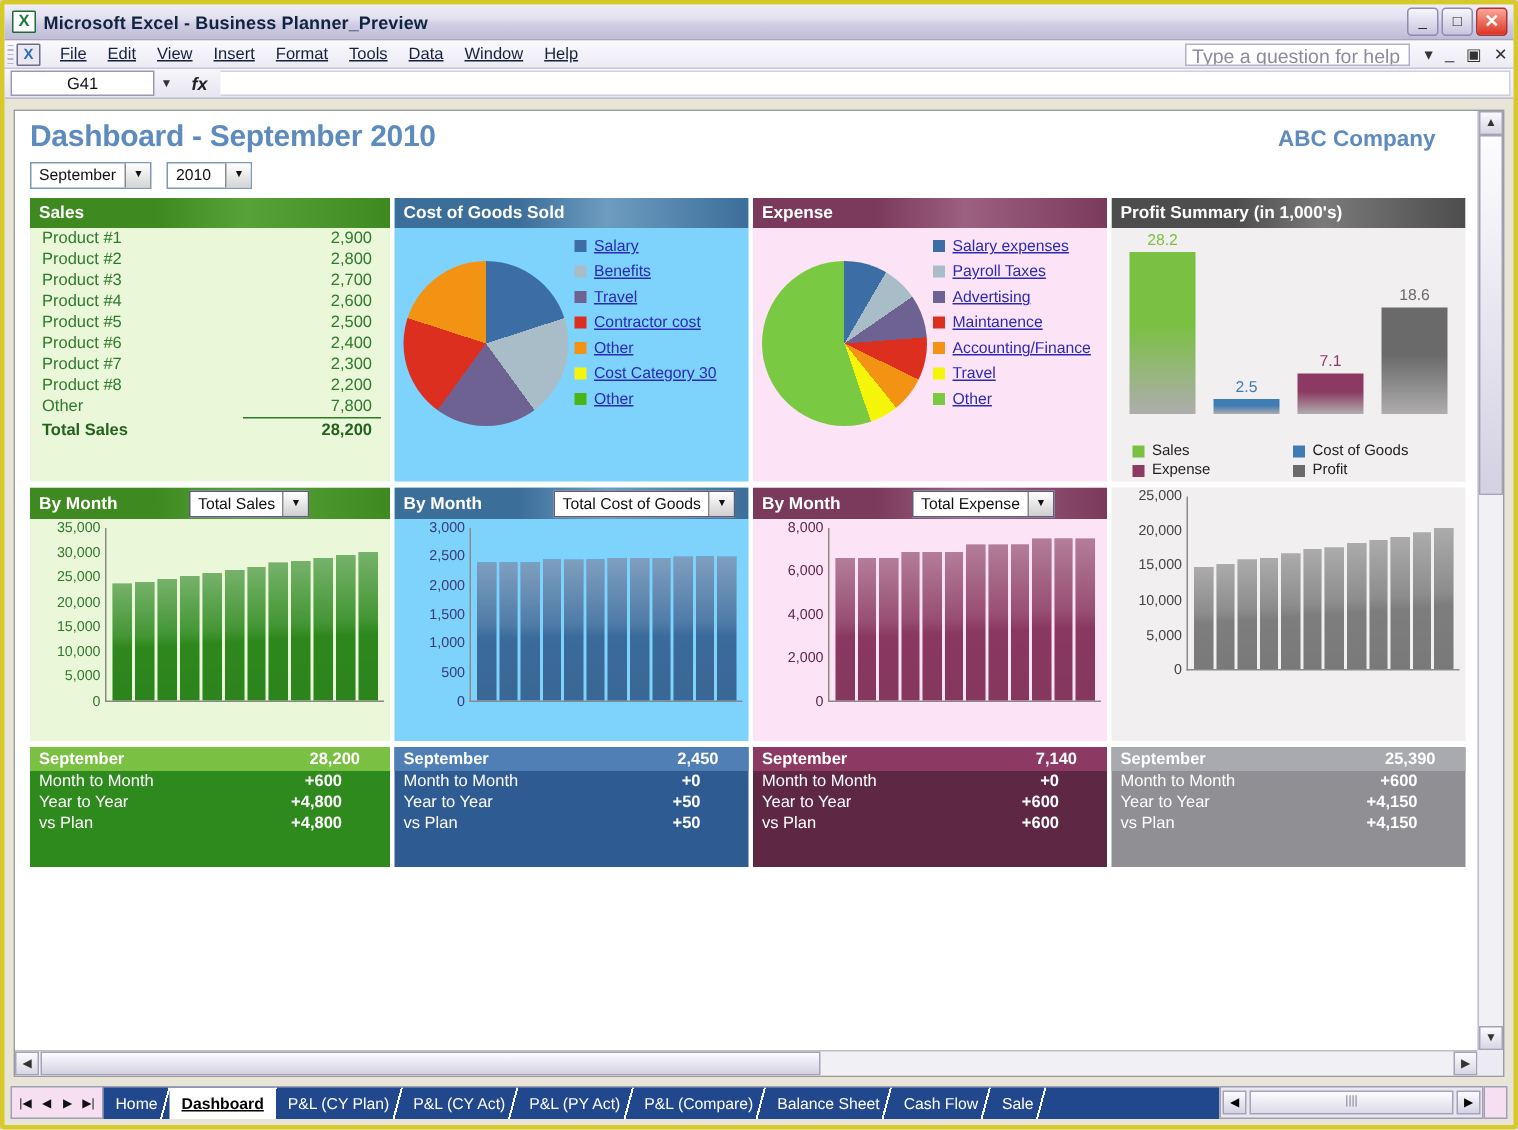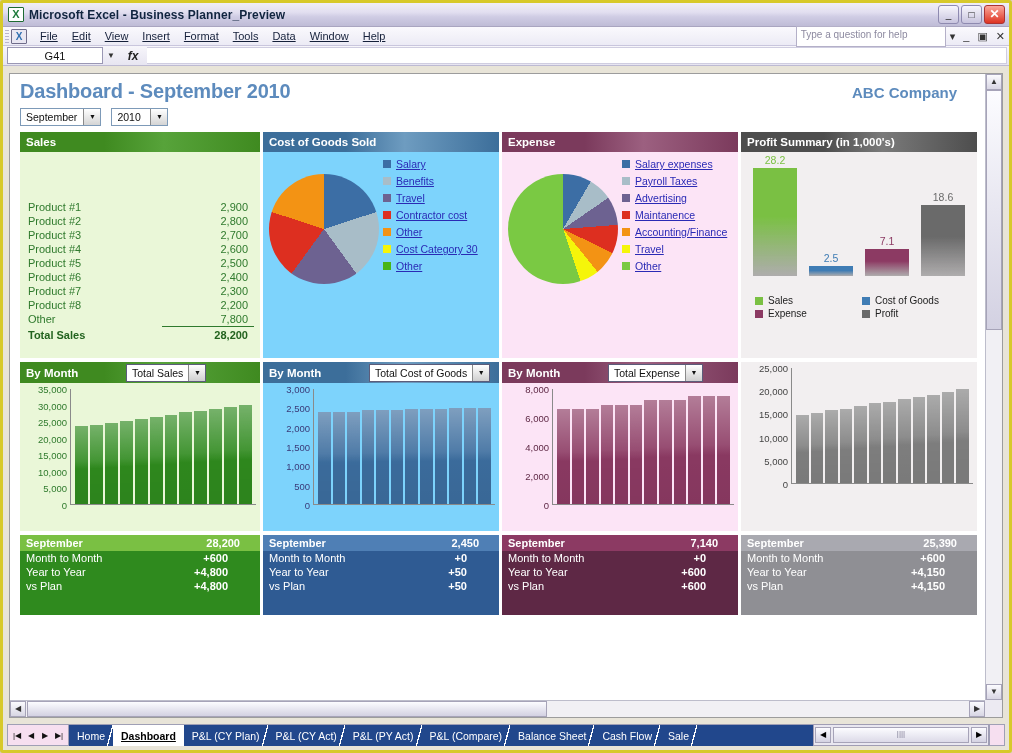--- a/index.html
+++ b/index.html
@@ -51,22 +51,22 @@
     font-size:11px; color:#15203a;
   }
   .grip { width:4px;height:13px;margin-right:2px;
     background:repeating-linear-gradient(to bottom,#b9b5cd 0 1px,transparent 1px 3px);}
   .menu-icon { width:16px;height:15px;margin-right:6px;border:1px solid #6f6c8a;background:#e9e7f2;position:relative;border-radius:1px;}
   .menu-icon:before{content:"X";position:absolute;inset:0;color:#2f6fb0;font-size:10px;text-align:center;line-height:13px;font-weight:bold;}
   .mi { padding:2px 7px; cursor:pointer; white-space:nowrap;}
   .mi u { text-decoration:underline; }
   .menu-spacer { flex:1; }
   .askbox {
-    width:150px;height:21px;border:1px solid #b4b0c8;background:#ffffff;
-    font-size:10px;color:#8d8aa0;padding:1px 4px;line-height:13px;
+    width:150px;height:15px;border:1px solid #b4b0c8;background:#ffffff;
+    font-size:13px;color:#8d8aa0;padding:1px 4px;line-height:13px;margin-right:6px;
     white-space:nowrap; overflow:hidden;
   }
   .mini-btn { font-size:11px;color:#333;padding:0 4px;cursor:pointer;}
 
   
   .formulabar {
     height:20px;display:flex;align-items:center;
     background:linear-gradient(to bottom,#f7f6fb,#e7e5f1);
     border-bottom:1px solid #bdbad2; font-size:11px;
   }
@@ -112,21 +112,21 @@
     background:linear-gradient(to bottom,#ffffff,#d4d4d4);
     text-align:center;line-height:15px;font-size:7px;color:#111;cursor:pointer;
   }
 
   .grid-row { display:flex; gap:3px; }
   .panel { position:relative; overflow:hidden; }
   .panel-head {
     height:20px; display:flex; align-items:center; padding:0 6px;
     font-size:11.5px; font-weight:bold; color:#ffffff;
   }
-  .panel-body { padding:16px 6px;margin-top:32px; }
+  .panel-body { padding:0 6px; }
 
   
   .p-sales   { width:240px; }
   .p-cogs    { width:236px; }
   .p-exp     { width:236px; }
   .p-profit  { width:236px; }
 
   .h-green  { background:linear-gradient(to right,#3f8a20 0%,#3f8a20 35%,#57a33a 60%,#3f8a20 100%); }
   .h-blue   { background:linear-gradient(to right,#3c6e9a 0%,#3c6e9a 35%,#6e9cc0 60%,#3c6e9a 100%); }
   .h-pink   { background:linear-gradient(to right,#7b3a5c 0%,#7b3a5c 35%,#9c6080 60%,#7b3a5c 100%); }

